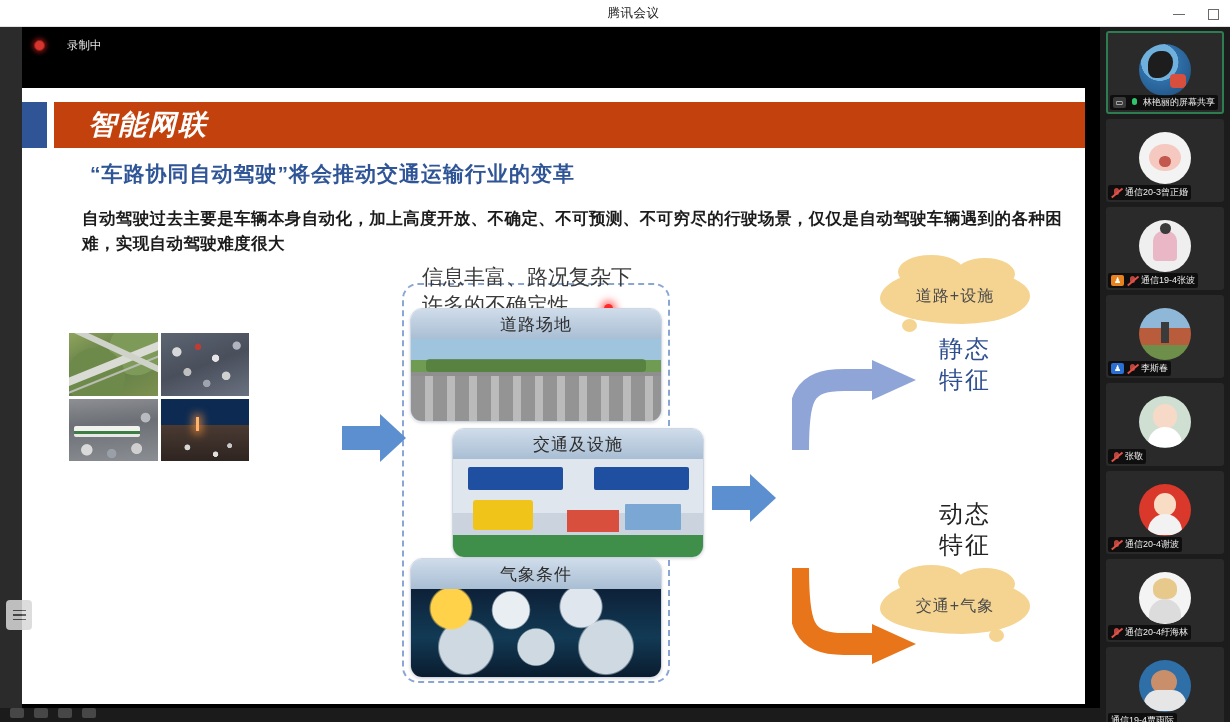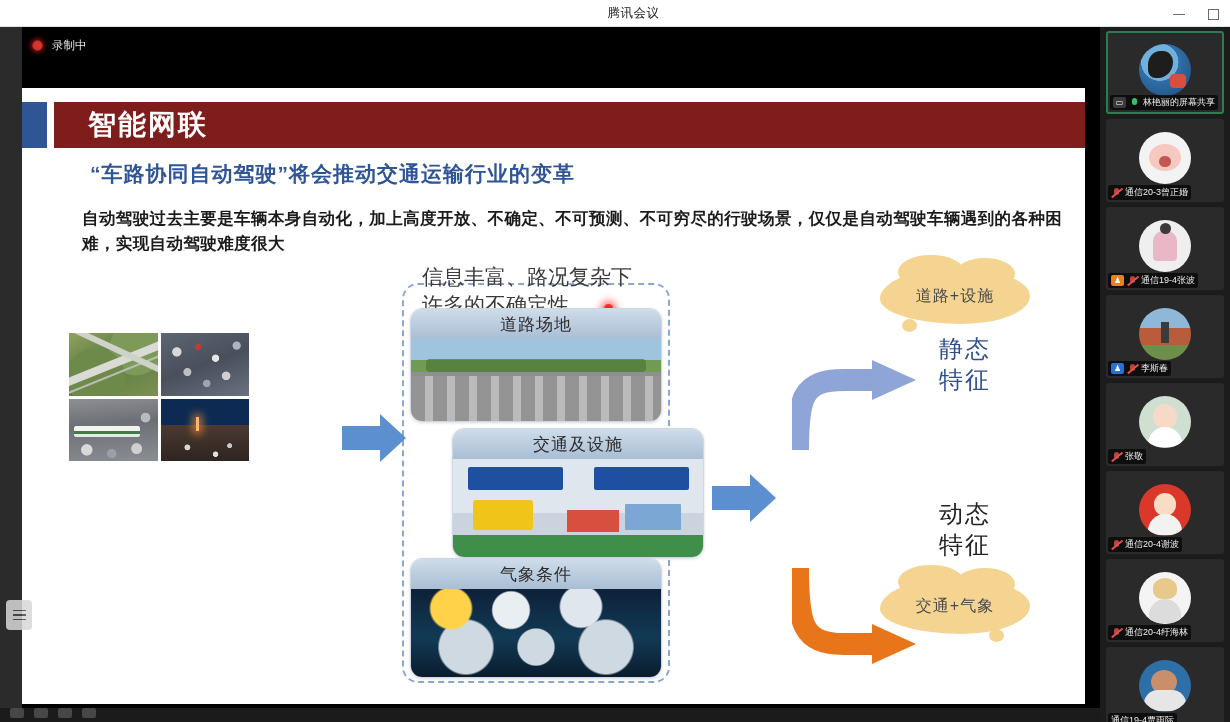--- a/index.html
+++ b/index.html
@@ -38,23 +38,23 @@
   
   .stage {
     position: absolute; left: 0; top: 27px; width: 1100px; height: 695px;
     background: #000000;
   }
   .stage-left-gutter {
     position: absolute; left: 0; top: 27px; width: 22px; height: 695px;
     background: #2b2b2b;
   }
   .recording {
-    position: absolute; left: 22px; top: 35px;
-    display: flex; align-items: center; gap: 9px;
-    height: 20px; padding-left: 10px;
+    position: absolute; left: 32px; top: 35px;
+    display: flex; align-items: center; gap: 22px;
+    height: 20px; padding-left: 2px;
   }
   .rec-dot {
     width: 11px; height: 11px; border-radius: 50%;
     background: #d6342c; box-shadow: 0 0 4px 2px rgba(200,30,30,.55);
     border: 1px solid #8e1f1a;
   }
   .rec-label { color: #e8e8e8; font-size: 11.5px; }
 
   
   .slide {
@@ -62,22 +62,23 @@
     width: 1063px; height: 616px; background: #ffffff;
     overflow: hidden;
   }
   .slide-headbar {
     position: absolute; left: 0; top: 14px; width: 1063px; height: 46px;
     display: flex; align-items: stretch;
   }
   .headbar-tab { width: 25px; background: #2f5597; }
   .headbar-gap { width: 7px; background: #ffffff; }
   .headbar-main {
-    flex: 1; background: #7f1d1d; display: flex; align-items: center;
+    flex: 1; background: #c2410c; display: flex; align-items: center;
     padding-left: 34px;
+    font-style: italic;
   }
   .headbar-main .slide-title {
     color: #ffffff; font-size: 28px; font-weight: bold; letter-spacing: 2px;
   }
   .slide-subtitle {
     position: absolute; left: 68px; top: 72px;
     font-size: 21px; font-weight: bold; color: #2f5597; letter-spacing: 1px;
   }
   .slide-body {
     position: absolute; left: 60px; top: 118px; width: 985px;

